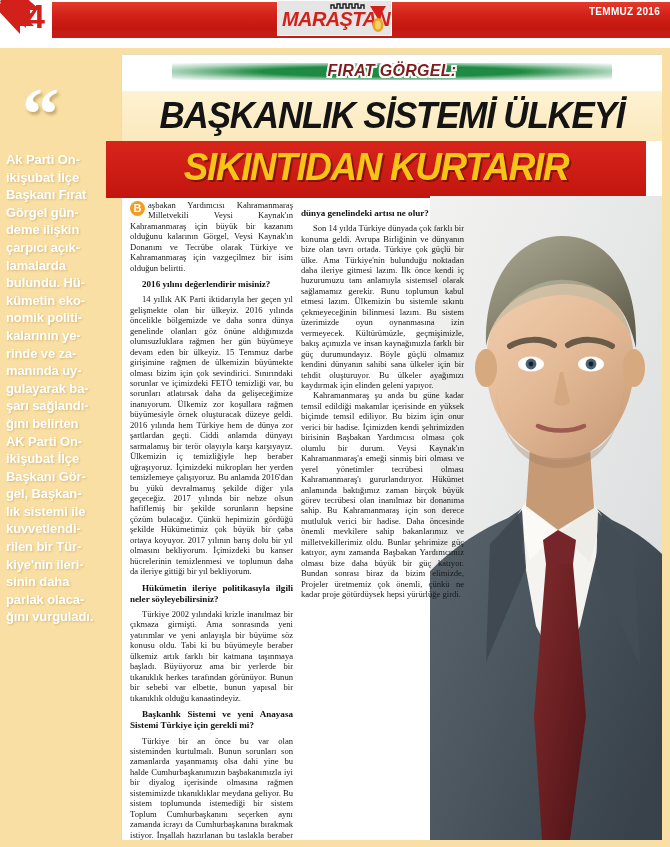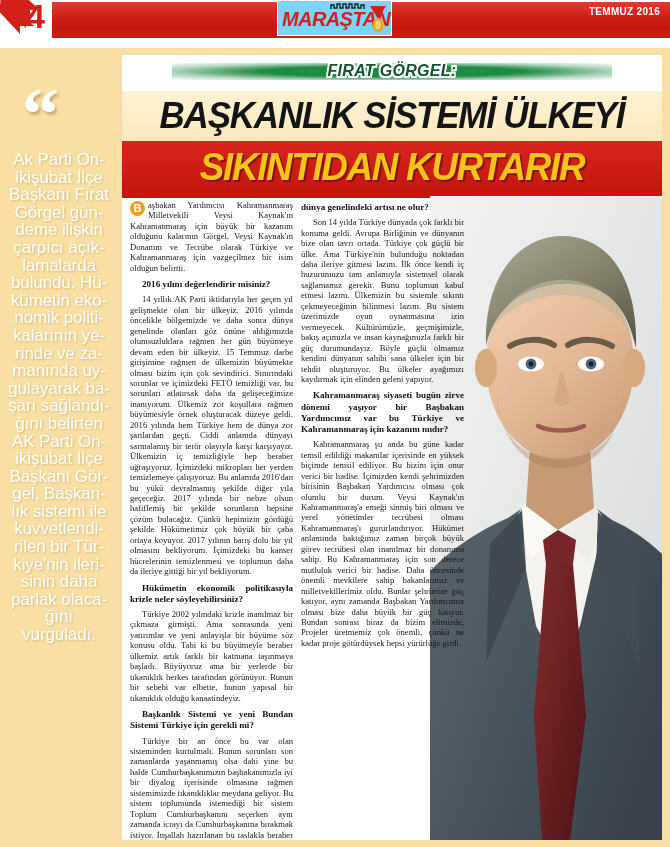--- a/index.html
+++ b/index.html
@@ -59,21 +59,21 @@
     font-size: 34px;
     color: #d2211a;
     letter-spacing: -1px;
     line-height: 38px;
   }
   .logo-box {
     position: absolute;
     left: 277px; top: 0px;
     width: 115px;
     height: 36px;
-    background: #7dd3fc;
+    background: #e5e5e5;
     z-index: 5;
     border: 1px solid #ffffff;
   }
   .logo-text {
     position: absolute;
     left: 4px; top: 7px;
     font-family: "Liberation Sans", sans-serif;
     font-weight: bold;
     font-style: italic;
     font-size: 20px;
@@ -130,25 +130,24 @@
     line-height: 56px;
     color: #ffffff;
     text-shadow: 2px 3px 3px rgba(140,110,50,0.45);
     letter-spacing: -2px;
   }
   .quote-body {
     position: absolute;
     left: 6px; top: 103px;
     width: 106px;
     font-family: "Liberation Sans", sans-serif;
-    font-weight: normal;
-    font-size: 17px;
+    font-weight: bold;
+    font-size: 13px;
     line-height: 17.6px;
     color: #ffffff;
-    text-align: center;
     text-shadow: 1px 1px 2px rgba(150,115,50,0.35);
     letter-spacing: -0.1px;
     white-space: pre-line;
   }
 
   
   .sheet {
     position: absolute;
     left: 122px; top: 55px;
     width: 540px;
@@ -174,21 +173,21 @@
   .kicker-text {
     position: absolute;
     left: 0; top: 0;
     width: 540px;
     text-align: center;
     font-family: "Liberation Sans", sans-serif;
     font-weight: bold;
     font-style: italic;
     font-size: 16px;
     line-height: 22px;
-    color: #14532d;
+    color: #7f1d1d;
     letter-spacing: 0.3px;
     text-shadow:
       -1.6px -1.6px 0 #fff,  1.6px -1.6px 0 #fff,
       -1.6px  1.6px 0 #fff,  1.6px  1.6px 0 #fff,
       -1.6px 0 0 #fff, 1.6px 0 0 #fff, 0 -1.6px 0 #fff, 0 1.6px 0 #fff;
   }
 
   
   .head1 {
     position: absolute;
@@ -209,21 +208,21 @@
     font-size: 36px;
     line-height: 50px;
     color: #141414;
     letter-spacing: -1.2px;
     transform: scaleX(0.97);
   }
 
   
   .head2 {
     position: absolute;
-    left: 122px; top: 141px;
+    left: 106px; top: 141px;
     width: 540px;
     height: 57px;
     background: linear-gradient(180deg, #d8251c 0%, #c2150e 100%);
     overflow: hidden;
   }
   .head2 span {
     position: absolute;
     left: 0; top: 0;
     width: 540px;
     text-align: center;
@@ -464,30 +463,29 @@
 
       <path d="M66 196 C72 248 96 272 130 272 C164 272 188 248 194 196
                C190 244 166 262 130 262 C94 262 70 244 66 196 Z" fill="#9c7a5d" opacity="0.35"></path>
     </svg>
   </div>
 
   <div class="col col-1">
     <p class="noindent"><span class="dropcap">B</span><span>aşbakan Yardımcısı Kahramanmaraş Milletvekili Veysi Kaynak'ın Kahramanmaraş için büyük bir kazanım olduğunu kalarının Görgel, Veysi Kaynak'ın Donanım ve Tecrübe olarak Türkiye ve Kahramanmaraş için vazgeçilmez bir isim olduğun belirtti.</span></p>
     <div class="subhead first">2016 yılını değerlendirir misiniz?</div>
     <p>14 yıllık AK Parti iktidarıyla her geçen yıl gelişmekte olan bir ülkeyiz. 2016 yılında öncelikle bölgemizde ve daha sonra dünya genelinde olanları göz önüne aldığımızda olumsuzluklara rağmen her gün büyümeye devam eden bir ülkeyiz. 15 Temmuz darbe girişimine rağmen de ülkemizin büyümekte olması bizim için çok sevindirici. Sınırındaki sorunlar ve içimizdeki FETÖ temizliği var, bu sorunları atlatırsak daha da gelişeceğimize inanıyorum. Ülkemiz zor koşullara rağmen büyümesiyle örnek oluşturacak düzeye geldi. 2016 yılında hem Türkiye hem de dünya zor şartlardan geçti. Ciddi anlamda dünyayı sarmalamış bir terör olayıyla karşı karşıyayız. Ülkemizin iç temizliğiyle hep beraber uğraşıyoruz. İçimizdeki mikropları her yerden temizlemeye çalışıyoruz. Bu anlamda 2016'dan bu yükü devralmamış şekilde diğer yıla geçeceğiz. 2017 yılında bir nebze olsun hafiflemiş bir şekilde sorunların hepsine çözüm bulacağız. Çünkü hepimizin gördüğü şekilde Hükümetimiz çok büyük bir çaba ortaya koyuyor. 2017 yılının barış dolu bir yıl olmasını bekliyorum. İçimizdeki bu kanser hücrelerinin temizlenmesi ve toplumun daha da ileriye gittiği bir yıl bekliyorum.</p>
-    <div class="subhead">Hükümetin ekonomik politikasıyla krizle neler söyleyebilirsiniz?</div>
+    <div class="subhead">Hükümetin ileriye politikasıyla ilgili neler söyleyebilirsiniz?</div>
     <p>Türkiye 2002 yılındaki krizle inanılmaz bir çıkmaza girmişti. Ama sonrasında yeni yatırımlar ve yeni anlayışla bir büyüme söz konusu oldu. Tabi ki bu büyümeyle beraber ülkemiz artık farklı bir katmana taşınmaya başladı. Büyüyoruz ama bir yerlerde bir tıkanıklık herkes tarafından görünüyor. Bunun bir sebebi var elbette, bunun yapısal bir tıkanıklık olduğu kanaatindeyiz.</p>
-    <div class="subhead">Başkanlık Sistemi ve yeni Bundan Sistemi Türkiye için gerekli mi?</div>
+    <div class="subhead">Başkanlık Sistemi ve yeni Anayasa Sistemi Türkiye için gerekli mi?</div>
     <p>Türkiye bir an önce bu var olan sisteminden kurtulmalı. Bunun sorunları son zamanlarda yaşanmamış olsa dahi yine bu halde Cumhurbaşkanımızın başbakanımızla iyi bir diyalog içerisinde olmasına rağmen sistemimizde tıkanıklıklar meydana geliyor. Bu sistem toplumunda istemediği bir sistem Toplum Cumhurbaşkanını seçerken aynı zamanda icrayı da Cumhurbaşkanına bırakmak istiyor. İnşallah hazırlanan bu taslakla beraber bu uygulamalar hayata geçecektir. Türkiye'nin var olan gelişiminde duraklamaya sebep olacak en büyük nedenlerden birisi şu anki sistem diye düşünüyorum. artık yapılacak hamleler daha hızlı ve yerinde olacak. Yeni gelecek olan bu sistem vazgeçilmez olacak.</p>
 
   </div>
 
   <div class="col col-2">
-    <div class="subhead" style="margin-top:2px;text-indent:0;">dünya genelindeki artısı ne olur?</div>
+    <div class="subhead" style="margin-top:8px;text-indent:0;">dünya genelindeki artısı ne olur?</div>
     <p>Son 14 yılda Türkiye dünyada çok farklı bir konuma geldi. Avrupa Birliğinin ve dünyanın bize olan tavrı ortada. Türkiye çok güçlü bir ülke. Ama Türkiye'nin bulunduğu noktadan daha ileriye gitmesi lazım. İlk önce kendi iç huzurumuzu tam anlamıyla sistemsel olarak sağlamamız gerekir. Bunu toplumun kabul etmesi lazım. Ülkemizin bu sistemle sıkıntı çekmeyeceğinin bilinmesi lazım. Bu sistem üzerimizde oyun oynanmasına izin vermeyecek. Kültürümüzle, geçmişimizle, bakış açımızla ve insan kaynağımızla farklı bir güç durumundayız. Böyle güçlü olmamız kendini dünyanın sahibi sana ülkeler için bir tehdit oluşturuyor. Bu ülkeler ayağımızı kaydırmak için elinden geleni yapıyor.</p>
-    <div class="subhead">Kahramanmaraş siyaseti bugün zirve dönemi yaşıyor bir Başbakan Yardımcımız var bu Türkiye ve Kahramanmaraş için kazanım mıdır?</div>
     <p>Kahramanmaraş şu anda bu güne kadar temsil edildiği makamlar içerisinde en yüksek biçimde temsil ediliyor. Bu bizim için onur verici bir hadise. İçimizden kendi şehrimizden birisinin Başbakan Yardımcısı olması çok olumlu bir durum. Veysi Kaynak'ın Kahramanmaraş'a emeği sinmiş biri olması ve yerel yönetimler tecrübesi olması Kahramanmaraş'ı gururlandırıyor. Hükümet anlamında baktığımız zaman birçok büyük görev tecrübesi olan inanılmaz bir donanıma sahip. Bu Kahramanmaraş için son derece mutluluk verici bir hadise. Daha öncesinde önemli mevkilere sahip bakanlarımız ve milletvekillerimiz oldu. Bunlar şehrimize güç katıyor, aynı zamanda Başbakan Yardımcımız olması bize daha büyük bir güç katıyor. Bundan sonrası biraz da bizim elimizde, Projeler üretmemiz çok önemli, çünkü ne kadar proje götürdüysek hepsi yürürlüğe girdi.</p>
   </div>
 
   <div class="right-rail"></div>
   <div class="foot-mask"></div>
 
 </div>
 
 </body></html>

